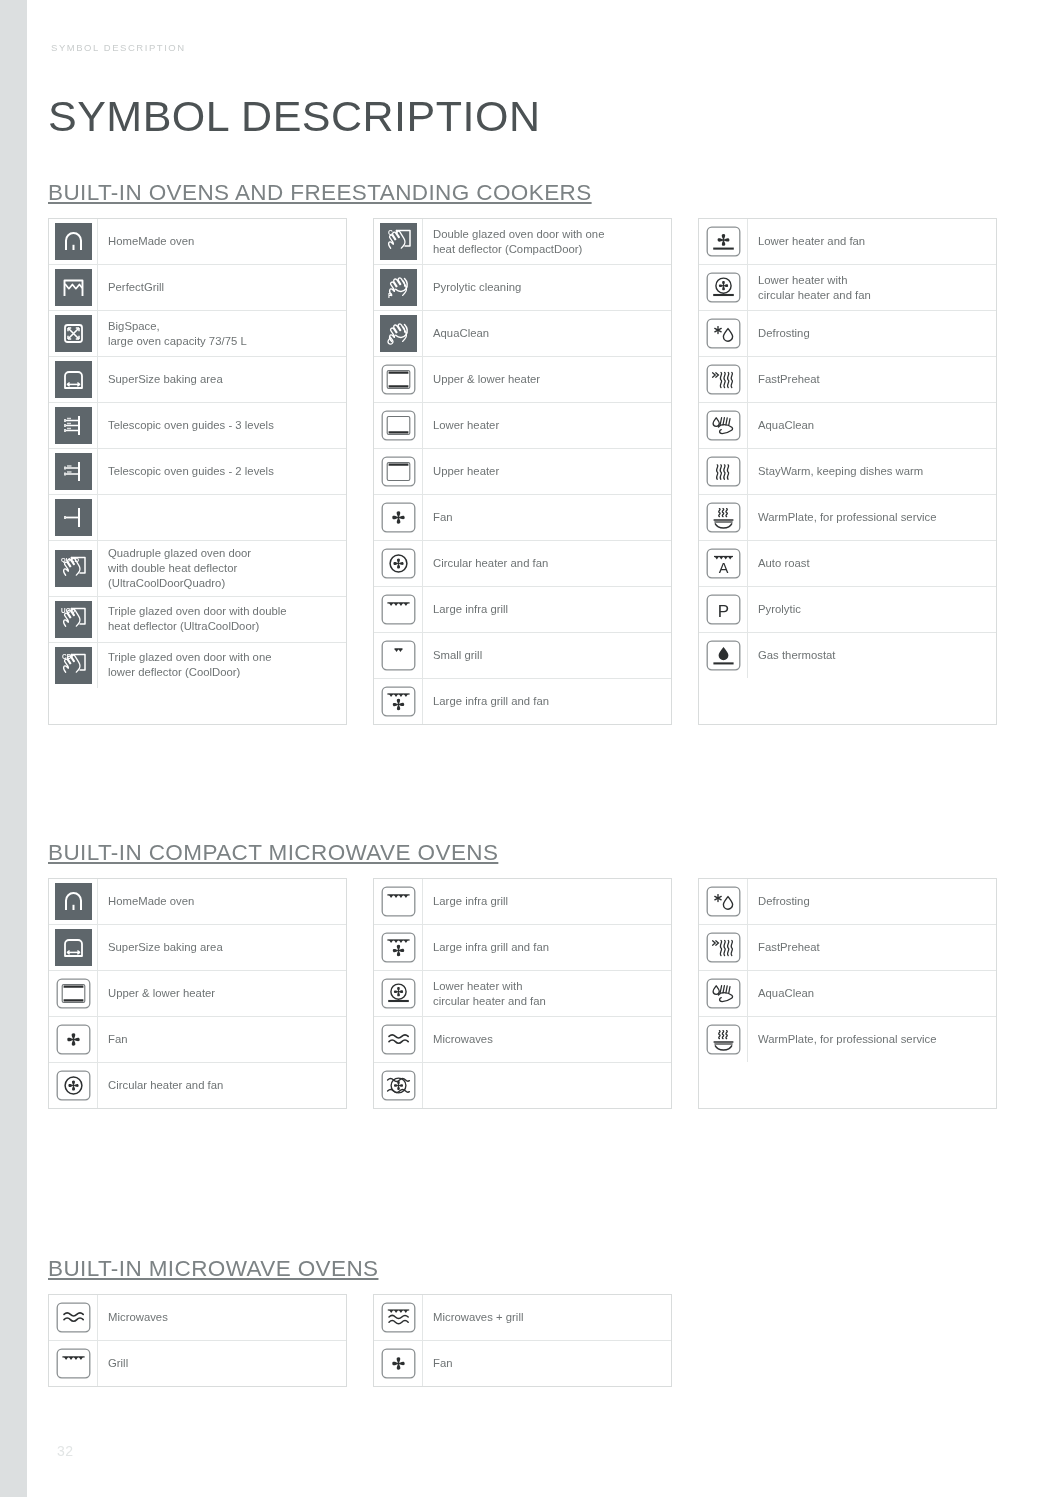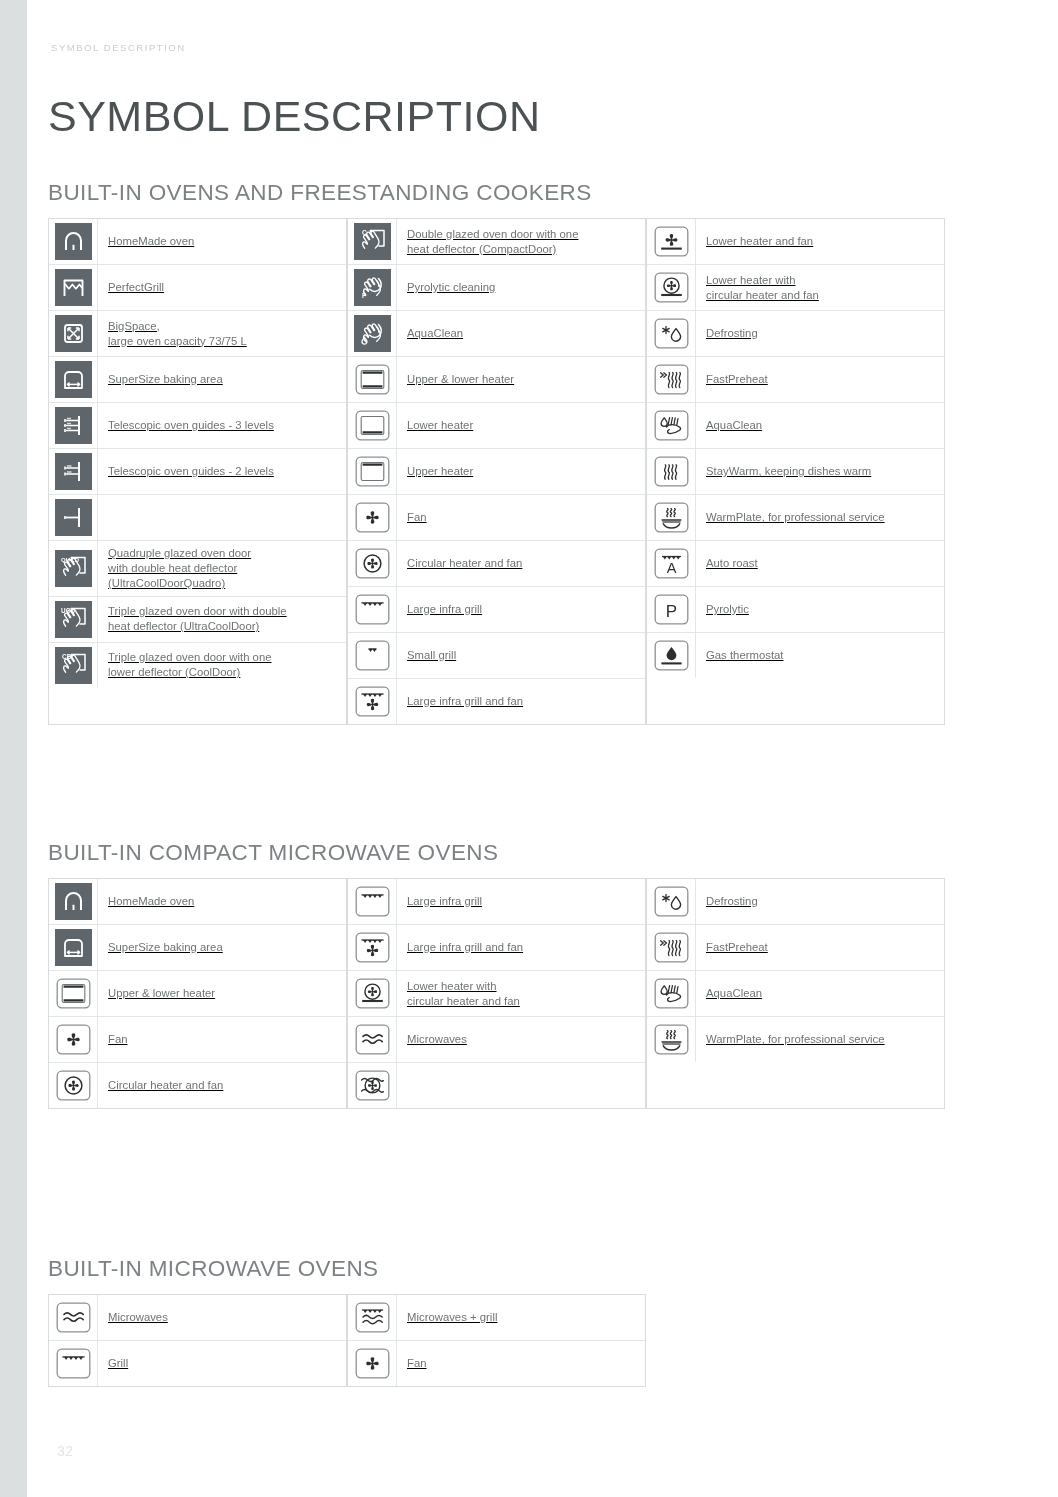--- a/index.html
+++ b/index.html
@@ -21,23 +21,23 @@
     white-space:nowrap;
   }
   .page-title{
     position:absolute;left:48px;top:92px;
     font-size:43px;letter-spacing:0.5px;color:#4c5254;font-weight:300;
     white-space:nowrap;
   }
   .section{position:absolute;left:48px;}
   .section-title{
     font-size:22.5px;letter-spacing:0.4px;color:#7c8284;font-weight:300;
-    white-space:nowrap;margin:0 0 12px 0;
+    white-space:nowrap;margin:0 0 12px 0;text-decoration:underline;
   }
-  .cols{display:flex;text-decoration:underline;}
+  .cols{display:flex;gap:26px;}
   .tbl{
     width:299px;
     border:1px solid #d9dcdc;
     border-bottom:1px solid #d9dcdc;
     background:#fff;
     box-sizing:border-box;
   }
   .row{
     display:flex;align-items:stretch;
     border-bottom:1px solid #e3e6e6;

